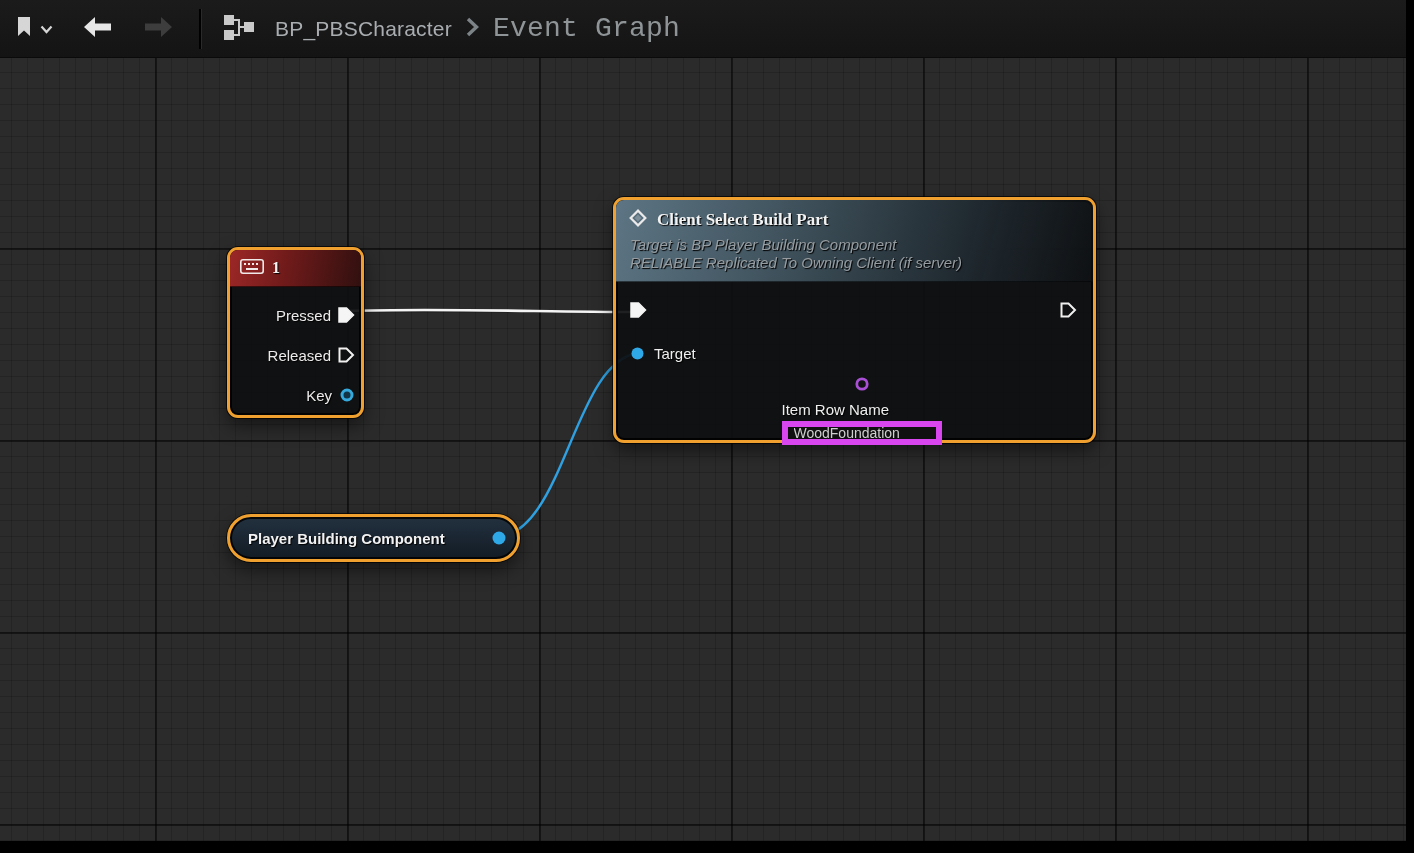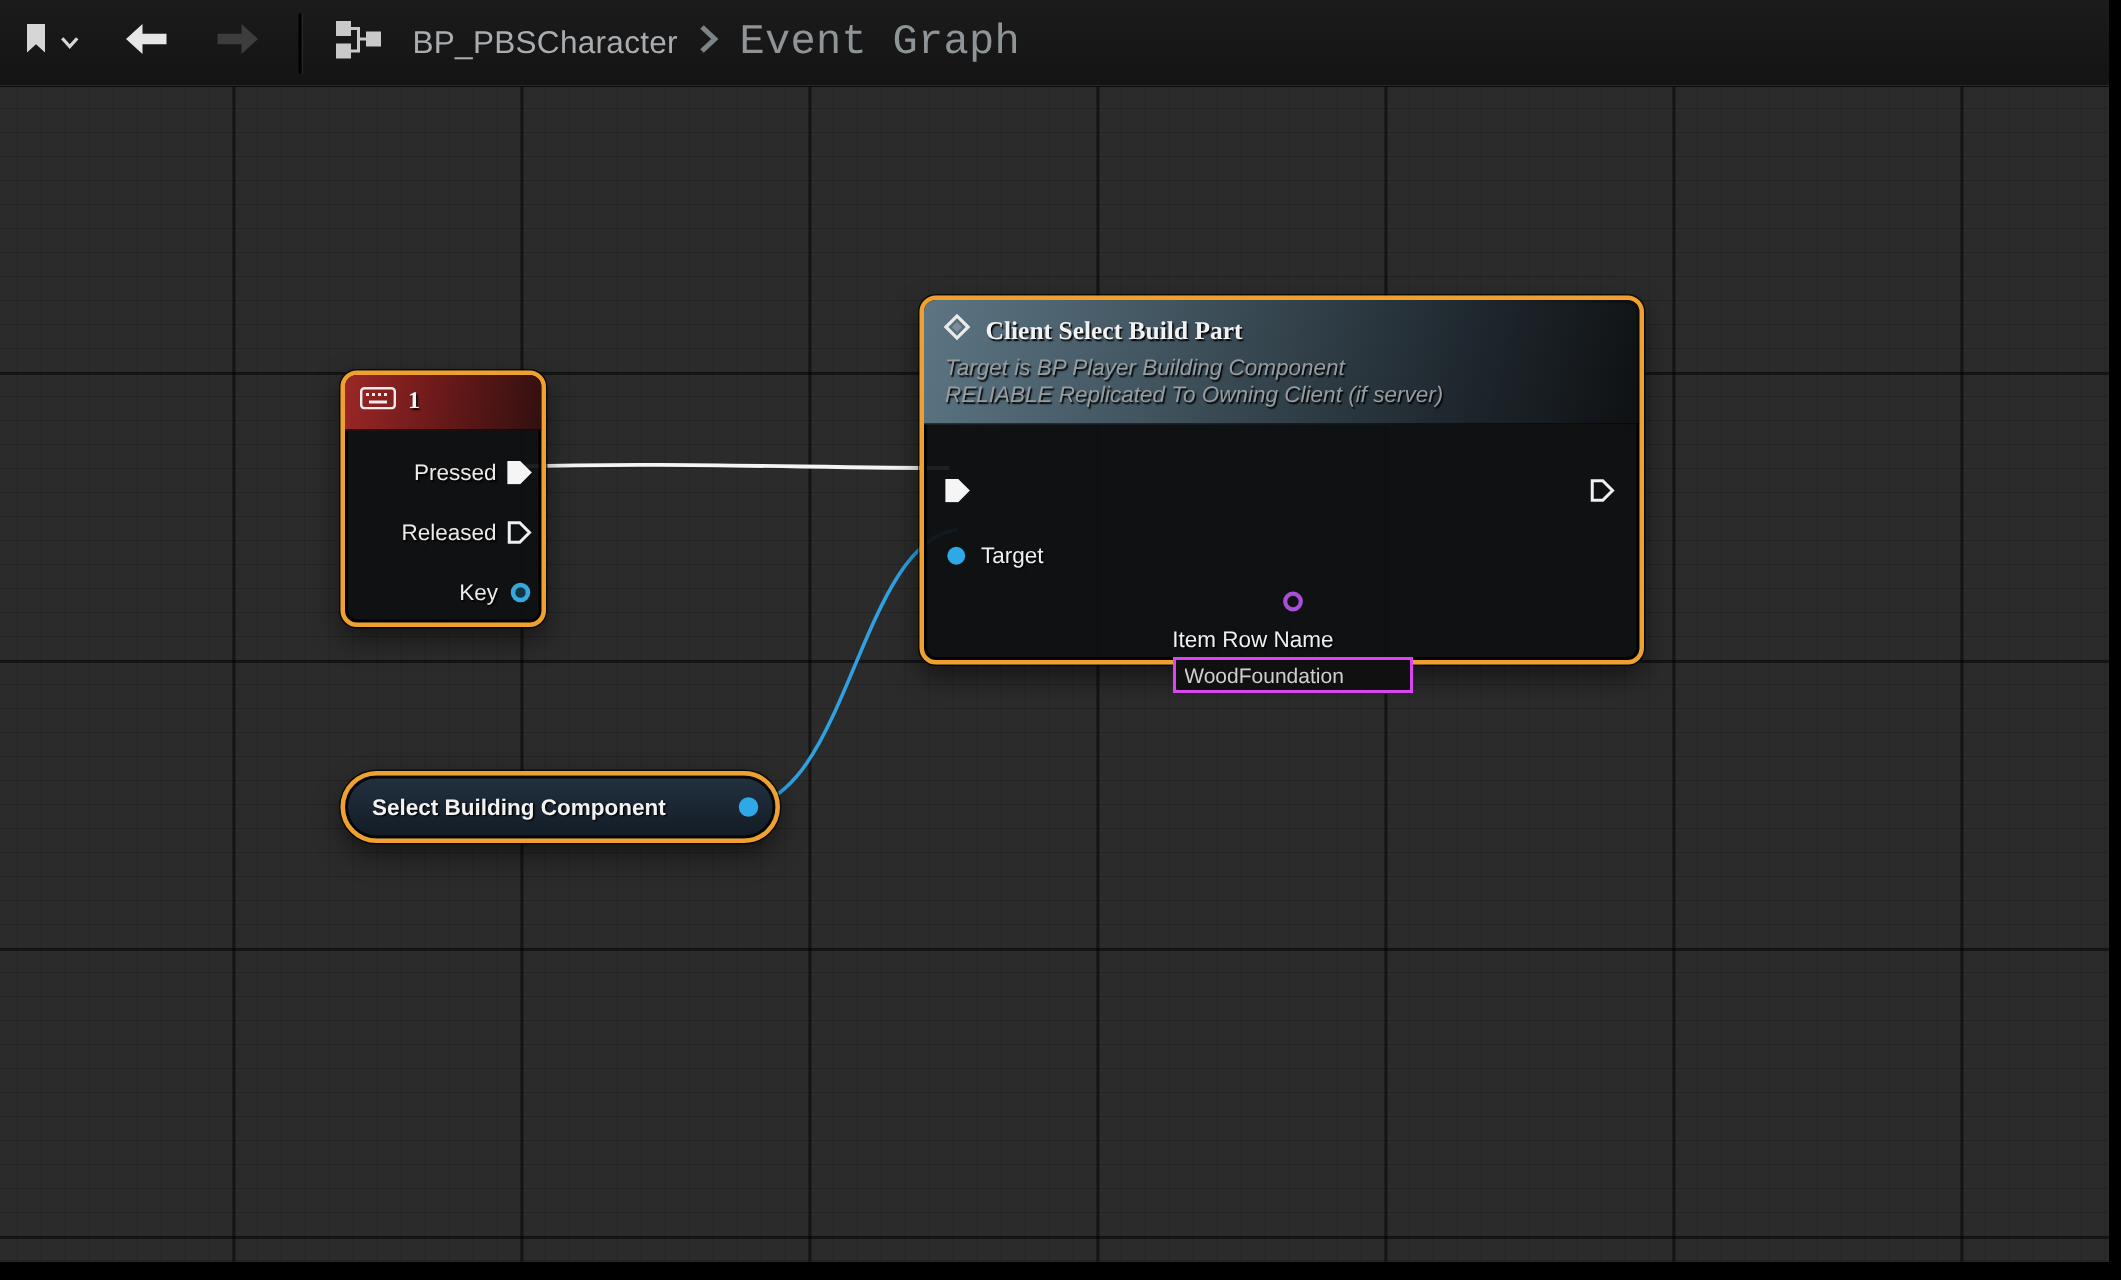--- a/index.html
+++ b/index.html
@@ -70,29 +70,29 @@
   
   .fn-node{ left:613px; top:197px; width:483px; height:246px; }
   .fn-header{
     border-radius:8px 8px 0 0; padding:8px 12px 10px 12px;
     background:linear-gradient(105deg,#5d7584 0%,#445863 30%,#222c33 70%, rgba(14,17,20,.55) 100%);
     border-bottom:1px solid rgba(0,0,0,.55);
   }
   .fn-title-row{ display:flex; align-items:center; gap:9px; }
   .fn-title{ font-size:17px; }
   .fn-sub{ font-size:15px; font-style:italic; color:#969ca0; margin-top:4px; margin-left:2px; text-shadow:1px 1px 1px #000; }
-  .fn-body{ padding:22px 0 0 0; }
+  .fn-body{ padding:6px 0 0 0; }
   .exec-row{ display:flex; align-items:center; justify-content:space-between; height:44px; padding:0 16px 0 14px; }
   .pin-row{ display:flex; align-items:center; gap:9px; height:42px; padding-left:14px; }
   .pin-row .pin-label{ font-size:15px; color:#efefef; text-shadow:1px 1px 1px #000; }
   .name-block{ display:flex; align-items:center; gap:9px; padding-left:14px; margin-top:2px;flex-direction:column; }
   .name-col{ display:flex; flex-direction:column; gap:3px; }
   .name-col .pin-label{ font-size:15px; color:#efefef; text-shadow:1px 1px 1px #000; }
   .name-input{
-    width:160px; height:24px; background:#101010; border:2px solid #d946ef;
+    width:160px; height:24px; background:#101010; border:6px solid #d946ef;
     color:#cfcfcf; font-size:14px; font-family:"Liberation Sans",sans-serif; padding:0 6px;
   }
 
   
   .var-node{
     left:227px; top:514px; width:293px; height:48px;
     border-radius:26px;
     background:linear-gradient(#233140,#121b24);
     display:flex; align-items:center; padding:0 10px 0 18px; gap:10px;
   }
@@ -256,21 +256,21 @@
         </span>
         <span class="name-col">
           <span class="pin-label">Item Row Name</span>
           <input class="name-input" type="text" value="WoodFoundation" style="">
         </span>
       </div>
     </div>
   </div>
 
   <div class="node var-node">
-    <span class="var-label">Select Building Component</span>
+    <span class="var-label">Player Building Component</span>
     <span class="pin">
       <svg width="16" height="16" viewBox="0 0 16 16">
           <circle cx="8" cy="8" r="6.5" fill="#2fa8e8"></circle>
         </svg>
     </span>
   </div>
 
   <div class="edge-right"></div>
   <div class="edge-bottom"></div>
 </div>

